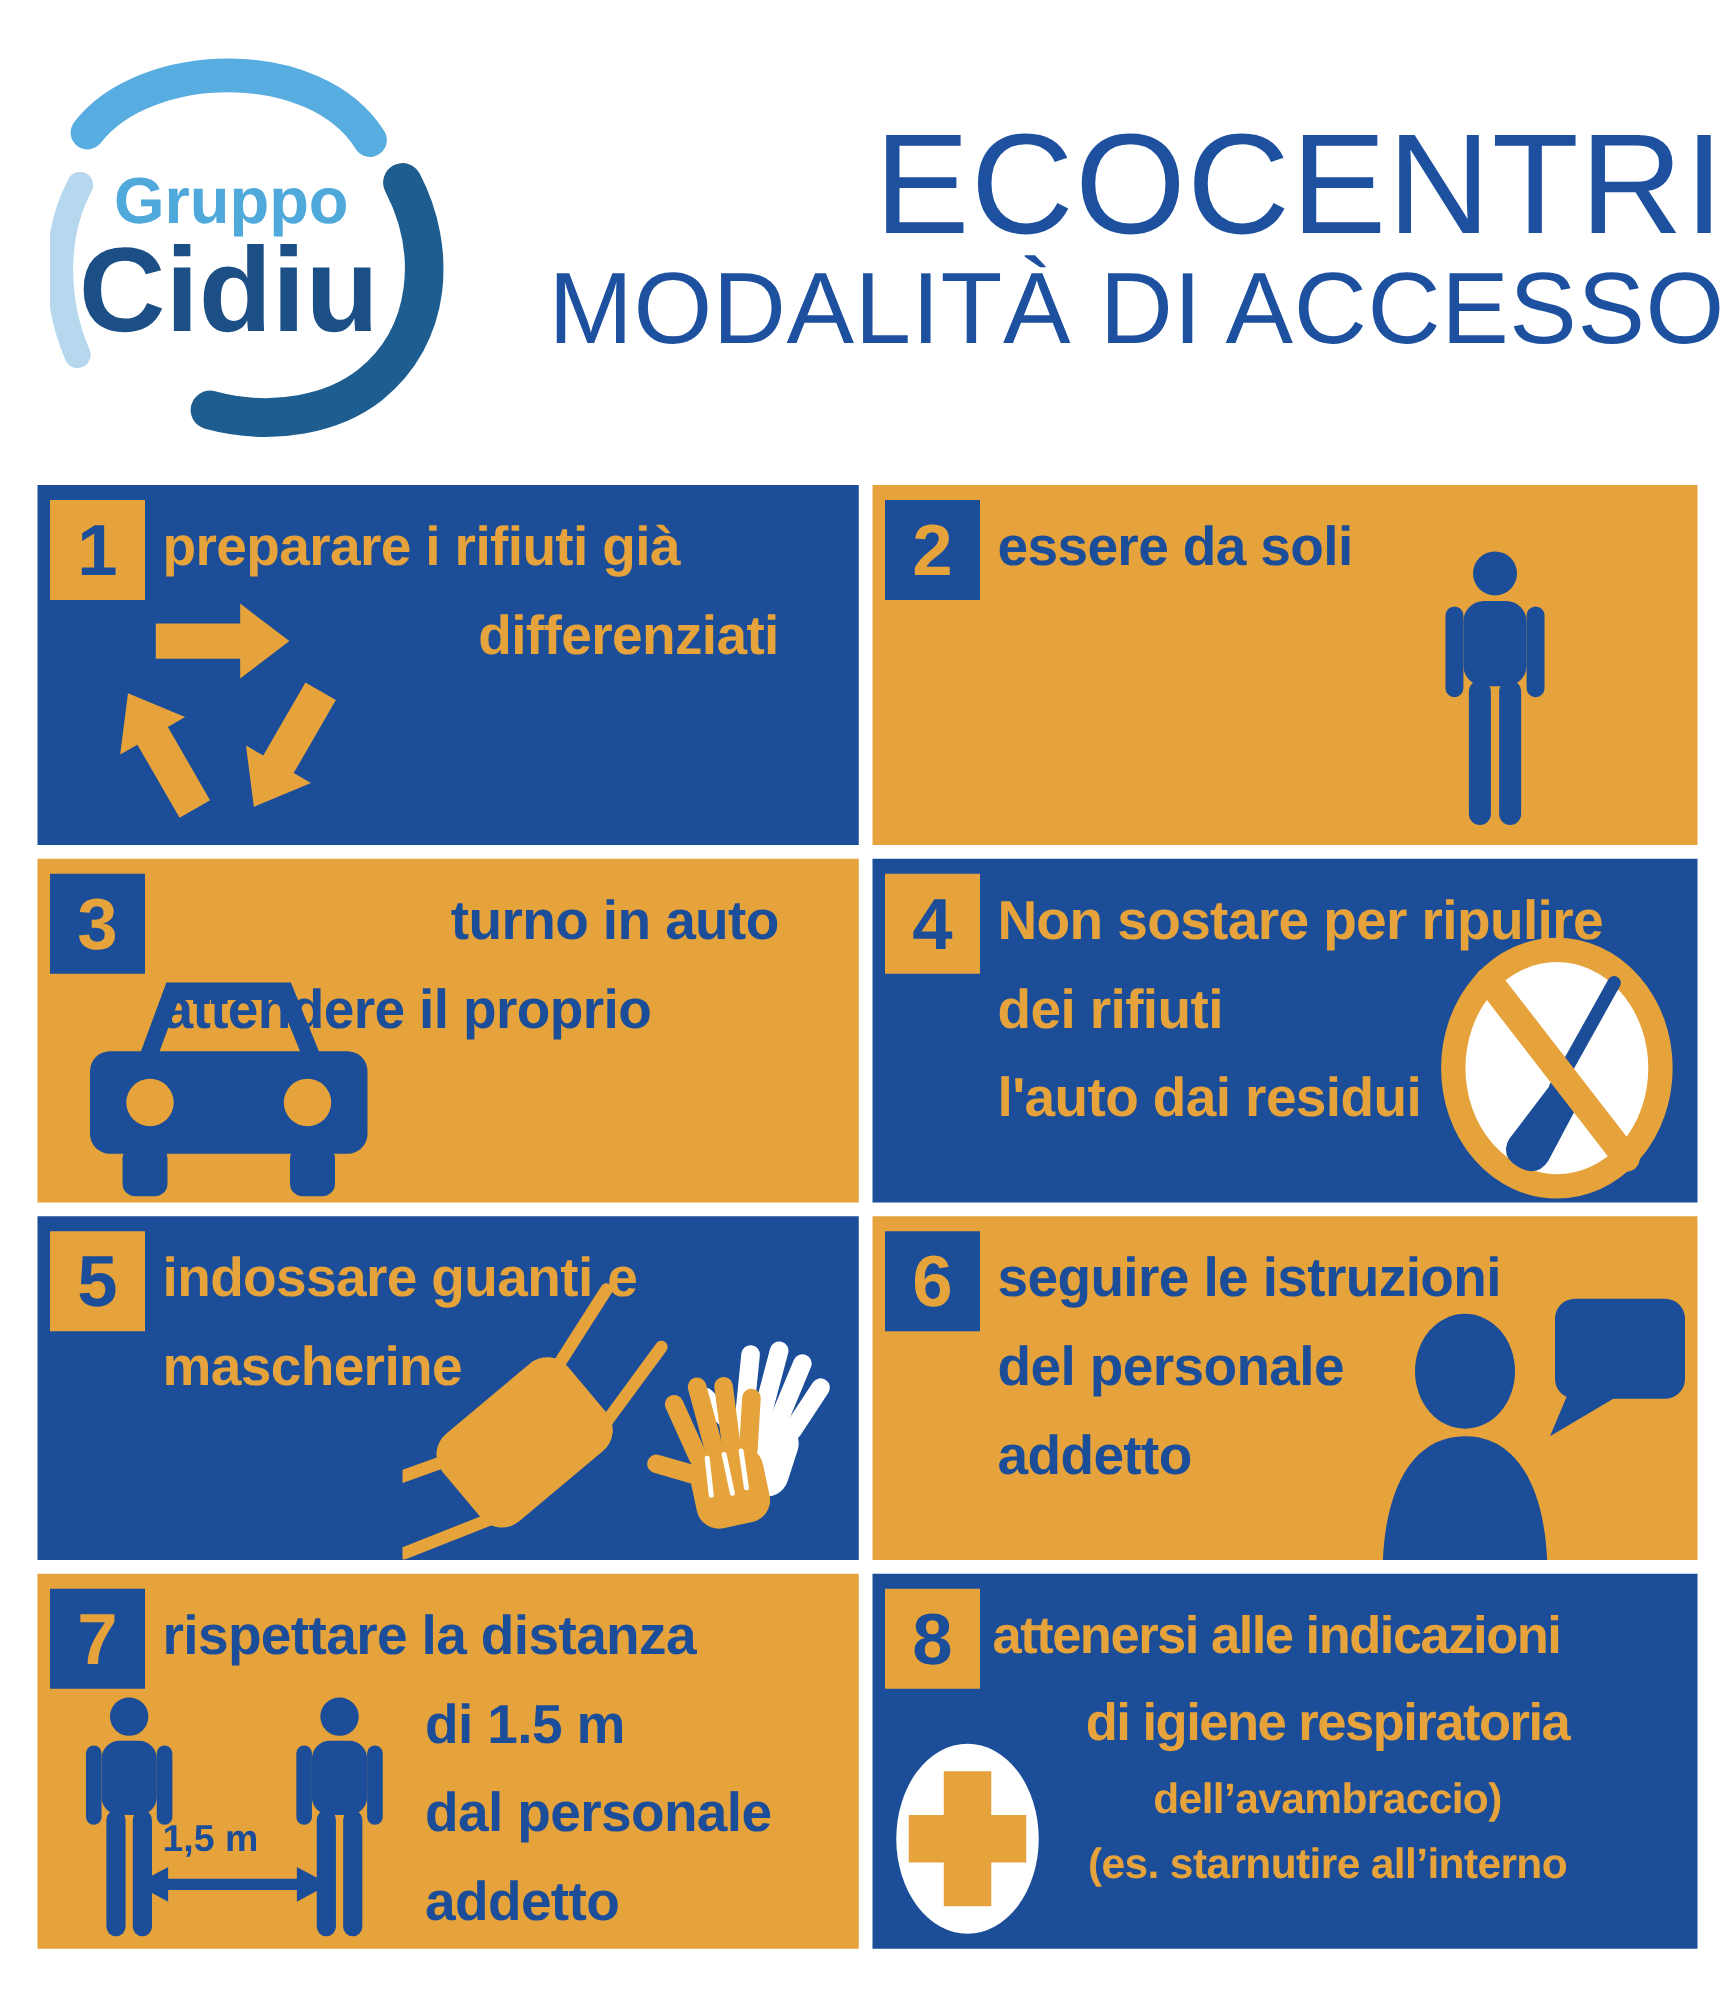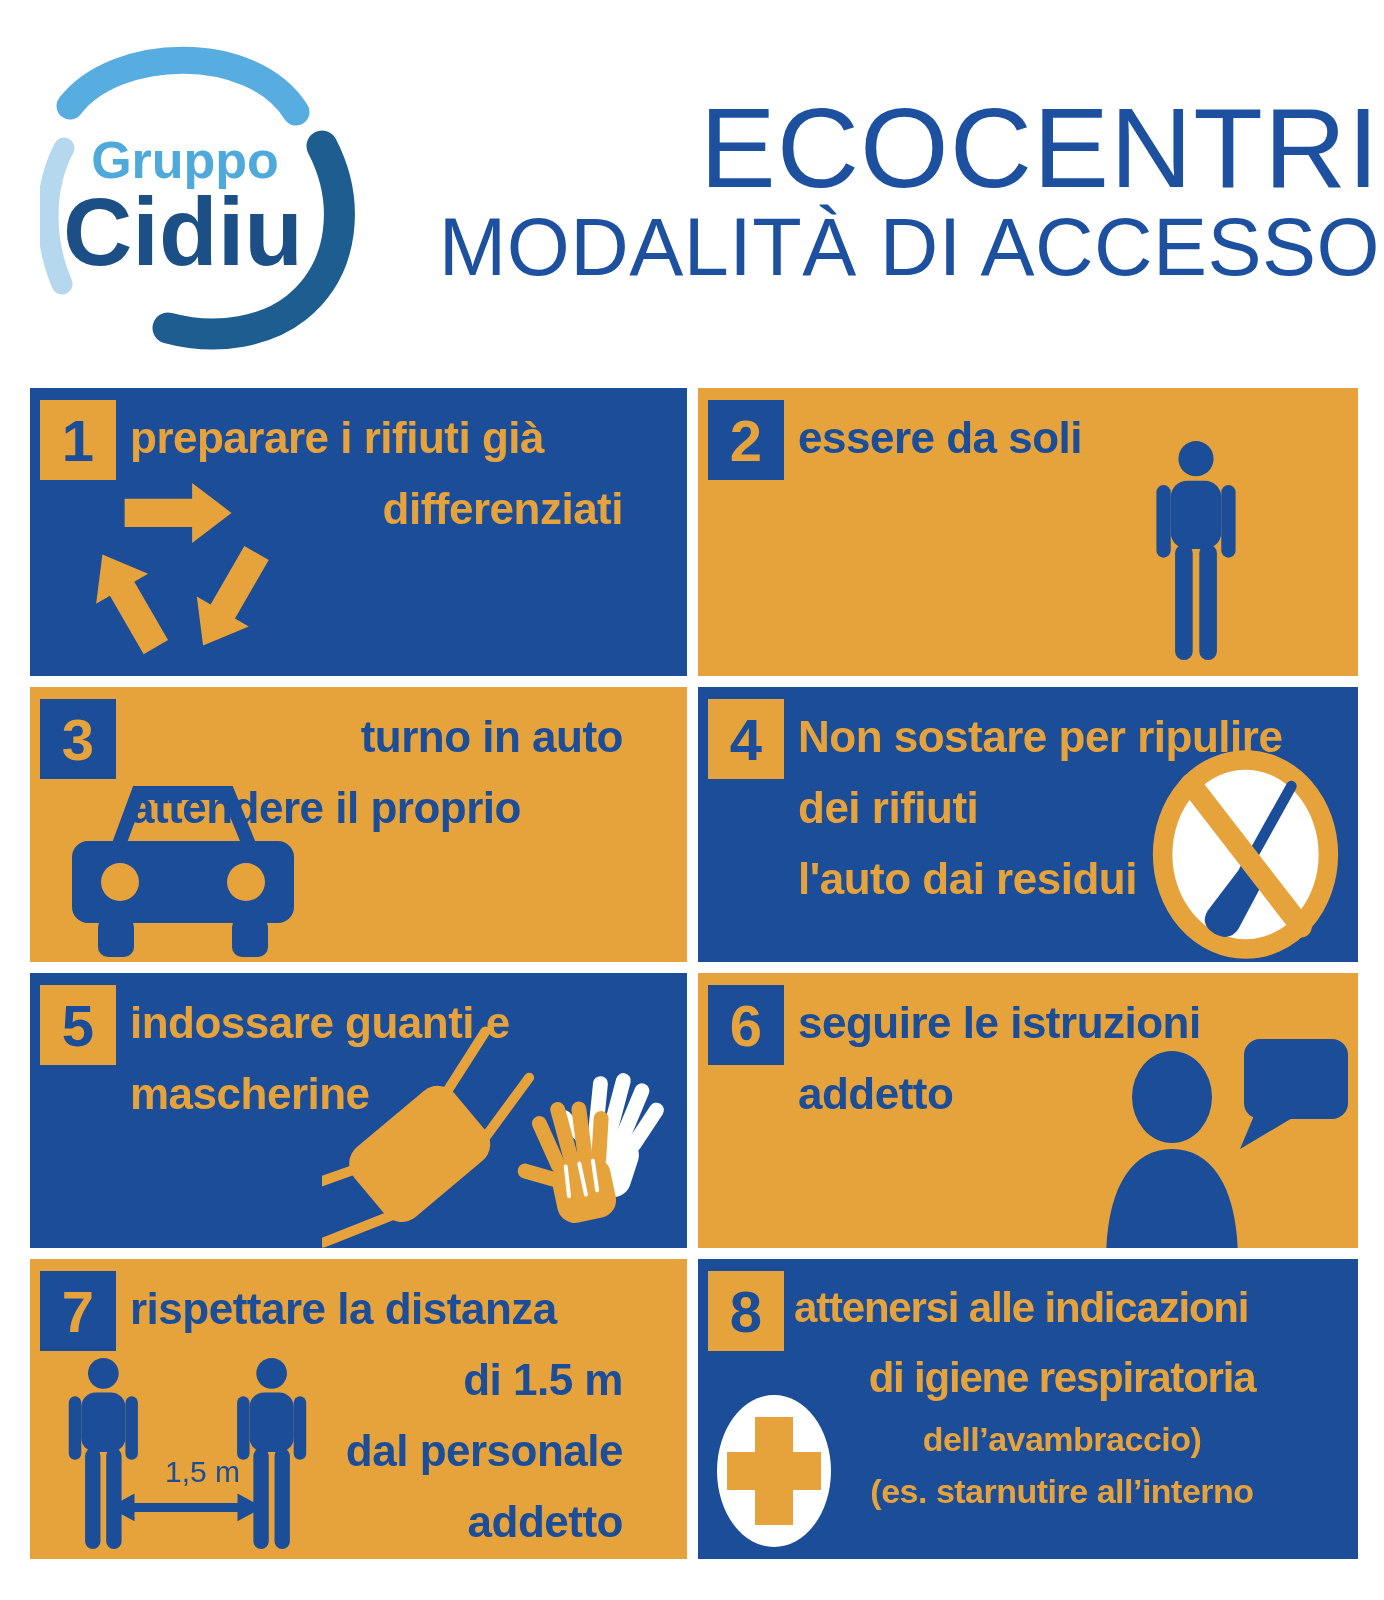--- a/index.html
+++ b/index.html
@@ -41,37 +41,37 @@
   }
   .card.blue .numbox{background:var(--orange);color:var(--blue);}
   .card.orange .numbox{background:var(--blue);color:var(--orange);}
   .tb{
     position:absolute;left:100px;top:14px;right:64px;
     font-weight:bold;font-size:44px;letter-spacing:-0.5px;
   }
   .tl{line-height:71px;white-space:nowrap;}
   .tl.right{text-align:right;}
   .tl.center{text-align:center;}
-  .tl.indent{margin-left:210px;text-align:right;}
+  .tl.indent{margin-left:210px;}
   .tb4{right:30px;}
   .tb8{left:96px;right:28px;font-size:42px;letter-spacing:-1.2px;}
   .tb8 .tl{line-height:70px;}
   .tl.small{font-size:34px;line-height:52px;letter-spacing:-0.5px;}
   .icon{position:absolute;}
   .ic-recycle{left:40px;top:78px;}
   .ic-person2{left:442px;top:52px;}
   .ic-car{left:28px;top:92px;}
   .ic-nosweep{left:450px;top:60px;}
   .ic-maskgloves{left:292px;top:50px;}
   .ic-speak{left:388px;top:60px;}
   .ic-distance{left:10px;top:98px;}
   .ic-cross{left:14px;top:132px;}
   .distance-label{
-    position:absolute;left:100px;top:196px;width:110px;text-align:right;
-    font-size:30px;font-weight:normal;color:var(--blue);letter-spacing:0;
+    position:absolute;left:100px;top:196px;width:110px;text-align:left;
+    font-size:30px;font-weight:bold;color:var(--blue);letter-spacing:0;
   }
   .defs-svg{position:absolute;width:0;height:0;overflow:hidden;}
 </style>
 </head>
 <body>
 
 <svg class="defs-svg" aria-hidden="true">
   <defs>
     <g id="person-shape">
       <circle cx="50" cy="17" r="16"></circle>
@@ -201,20 +201,21 @@
           </g>
         </g>
       </g>
     </svg>
   </div>
 
   <div class="card orange">
     <div class="numbox">6</div>
     <div class="tb">
       <div class="tl">seguire le istruzioni</div>
+      <div class="tl">del personale</div>
       <div class="tl">addetto</div>
     </div>
     <svg class="icon ic-speak" width="270" height="228" viewBox="0 0 270 228">
       <g fill="#1b4d98">
         <ellipse cx="86" cy="64" rx="40" ry="46"></ellipse>
         <path d="M20,228 C20,158 44,116 86,116 C128,116 152,158 152,228 Z"></path>
         <rect x="158" y="6" width="104" height="80" rx="16"></rect>
         <polygon points="170,78 154,116 208,84"></polygon>
       </g>
     </svg>

